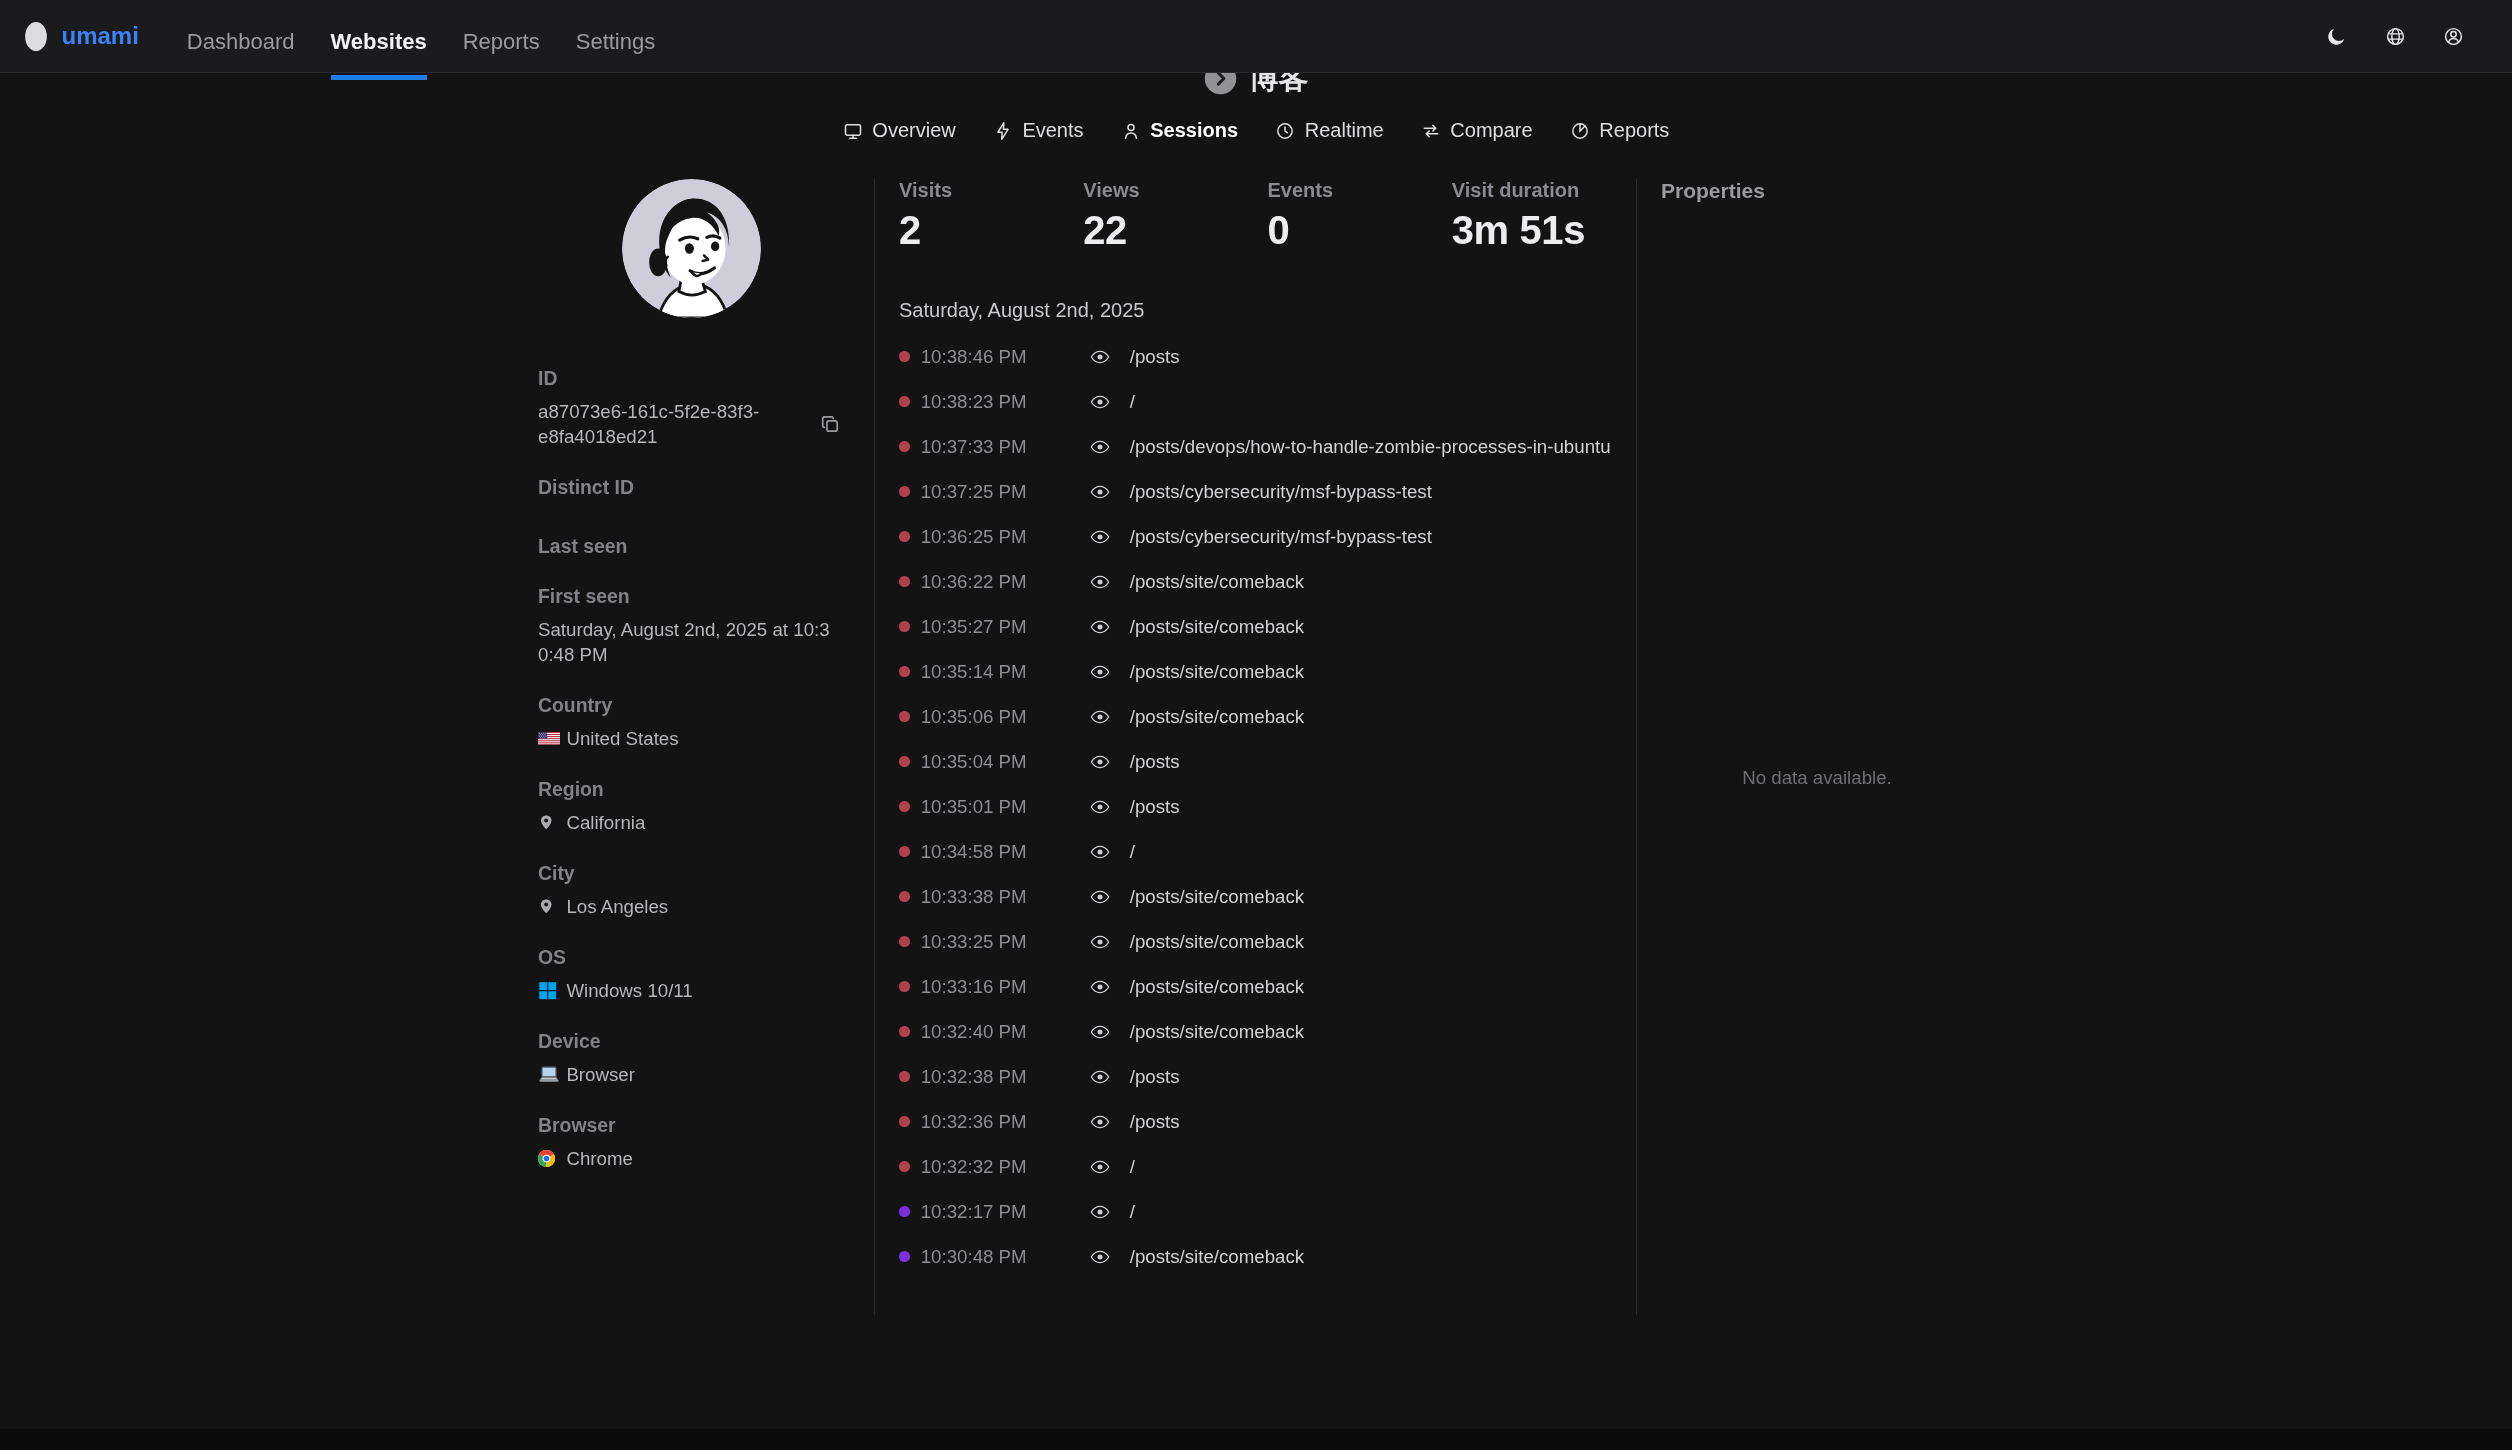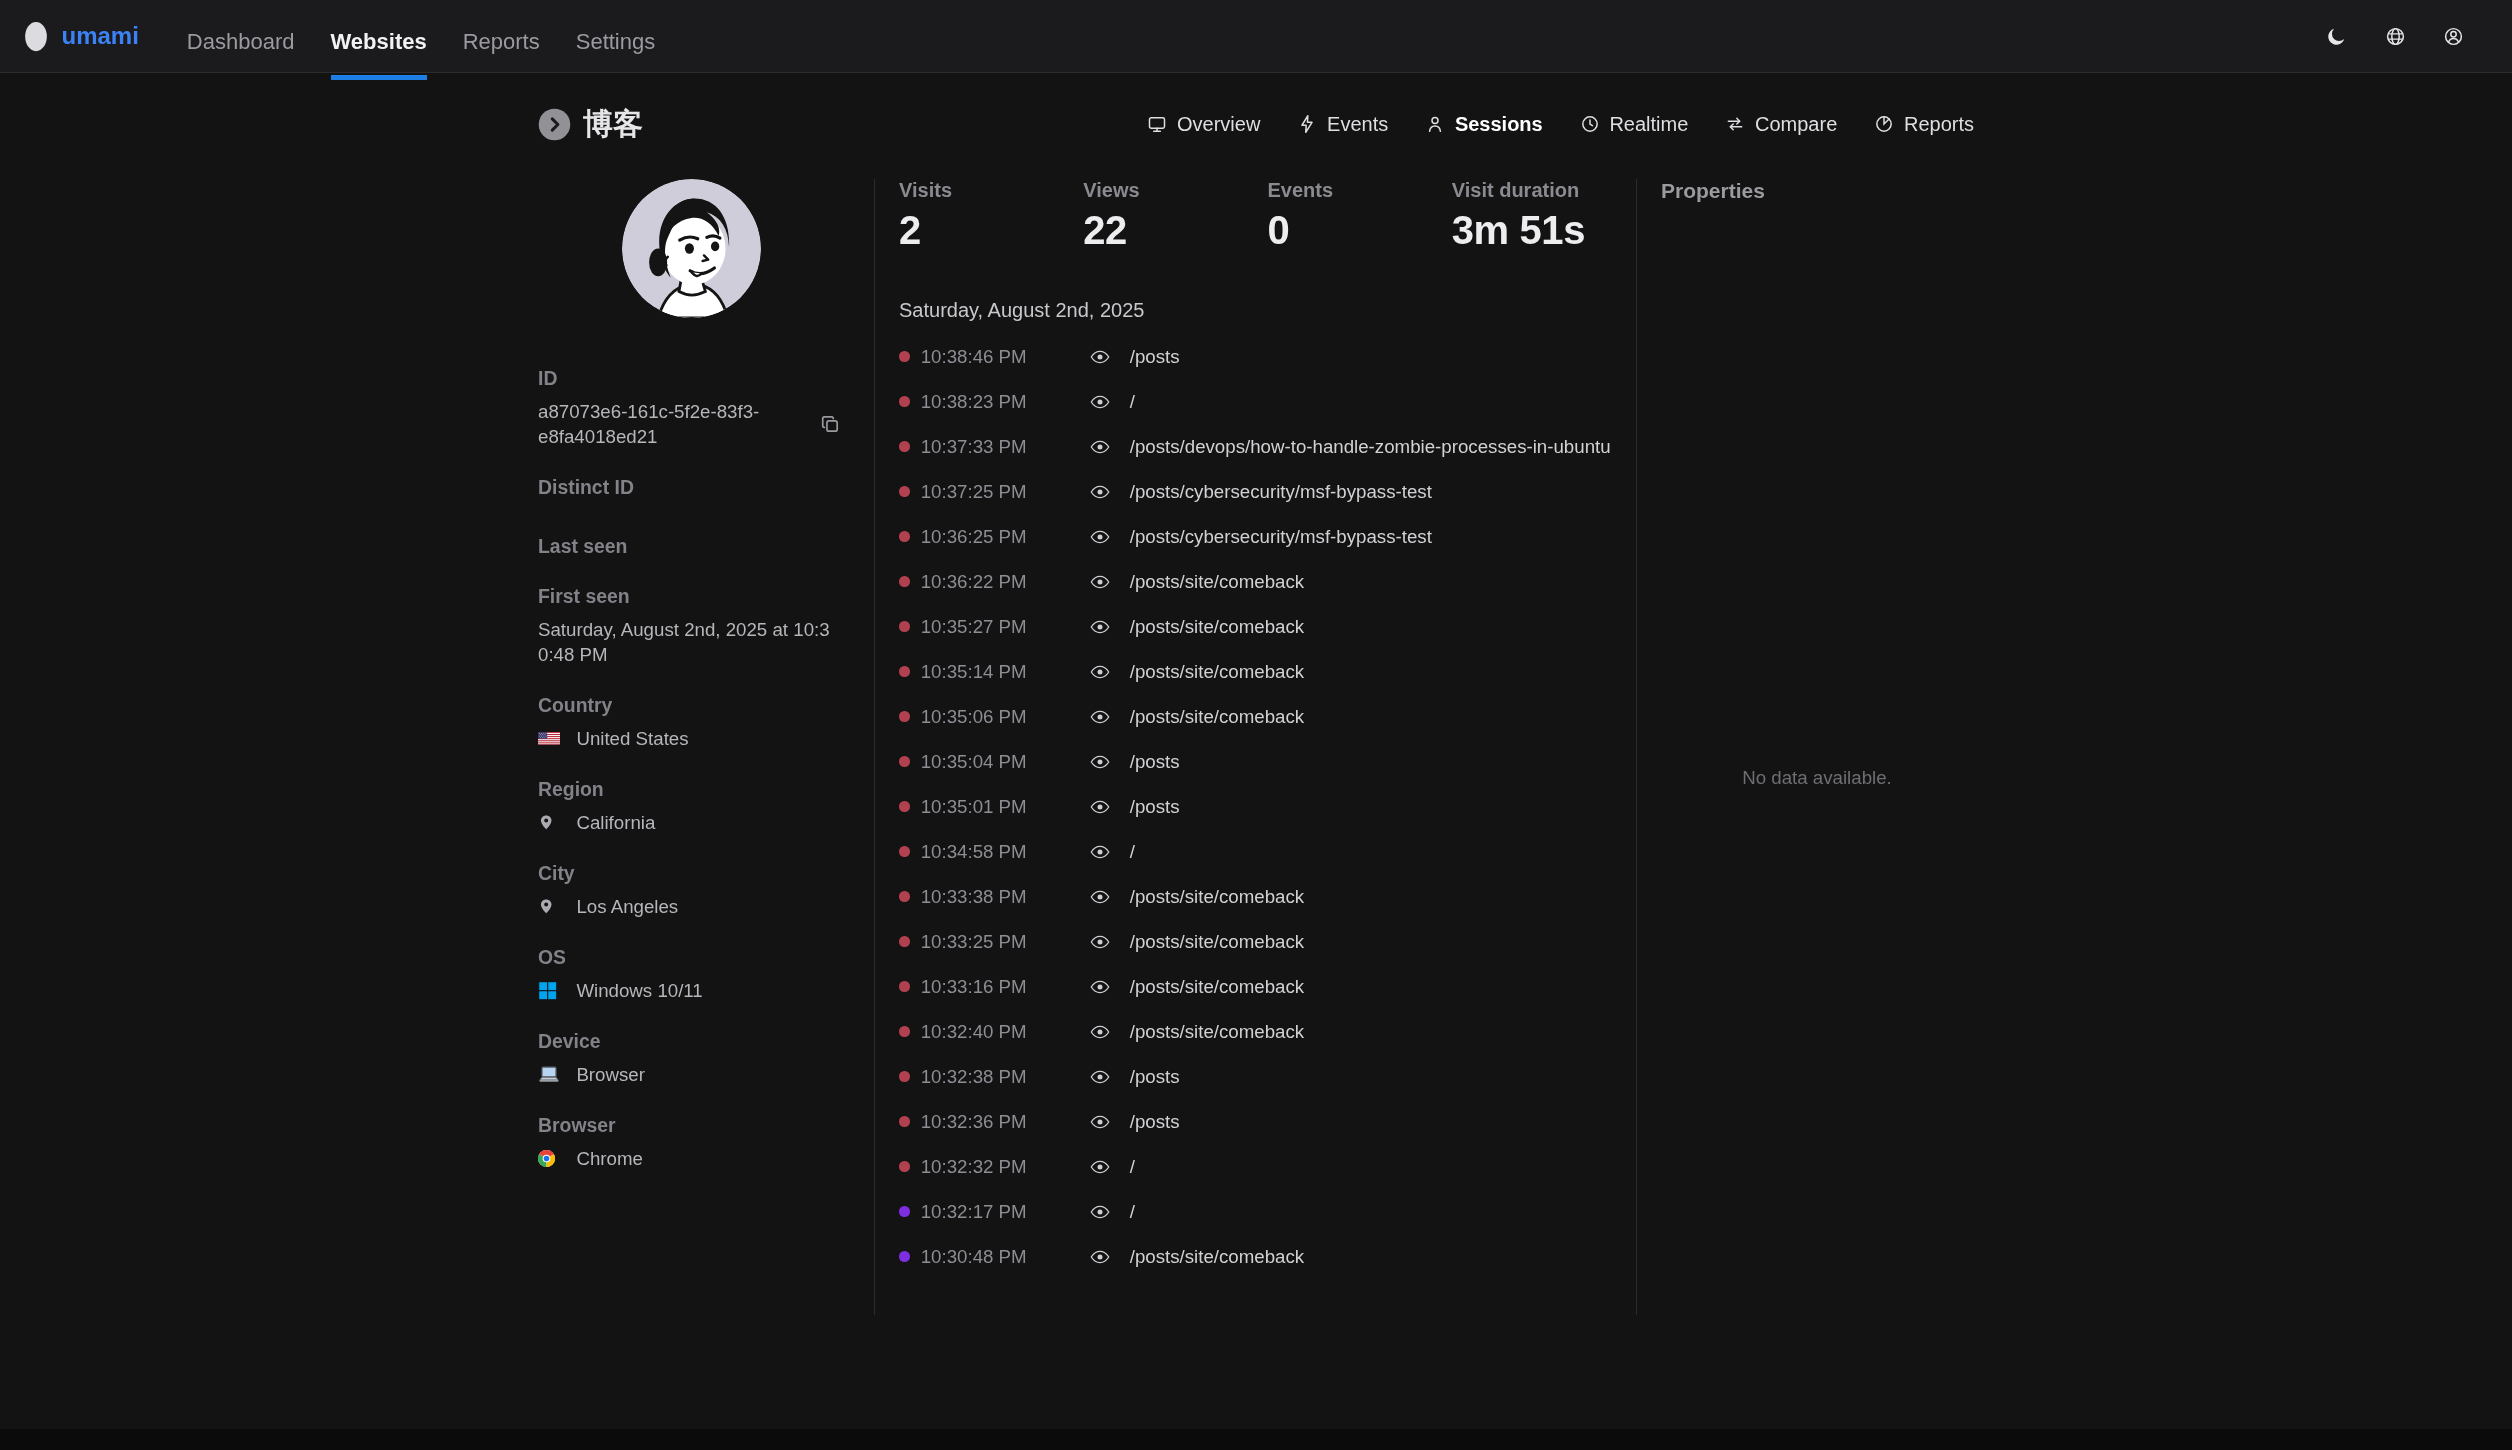--- a/index.html
+++ b/index.html
@@ -32,21 +32,21 @@
   .icon-btn{
     width:39px; height:39px; display:flex; align-items:center; justify-content:center;
     background:none; border:none; color:#e6e6e9; cursor:pointer; border-radius:6px; padding:0;
   }
   .icon-btn svg{ width:21px; height:21px; display:block; }
 
   
   .page{ background:#131314; height:1356px; overflow:hidden; }
   .container{ width:1436px; margin:0 auto; padding-top:33px; }
 
-  .title-row{ display:flex; align-items:center; justify-content:space-between; height:36px; }
+  .title-row{ display:flex; align-items:center; justify-content:flex-end; height:36px;flex-direction:column; }
   .title-left{ display:flex; align-items:center; gap:12px; }
   .back-circle{ width:33px; height:33px; border:none; background:none; padding:0; cursor:pointer; }
   .back-circle svg{ width:33px; height:33px; display:block; }
   .page-title{ font-size:30px; font-weight:bold; color:#e6e6e9; }
 
   .tabs{ display:flex; gap:37px; }
   .tab{
     display:flex; align-items:center; gap:9.7px; font-size:20px; color:#dfdfe2;
     background:none; border:none; cursor:pointer; padding:0;
   }
@@ -58,21 +58,21 @@
     display:grid; grid-template-columns:336px 763px 336px;
     margin-top:37px; height:1136px; align-items:stretch;
   }
 
   
   .session-info{ padding-right:30px; }
   .avatar{ width:139px; height:139px; margin:0 auto 49px; display:block; border-radius:50%; }
   .field{ margin-bottom:27px; }
   .field-label{ font-size:19.4px; font-weight:bold; color:#828288; margin-bottom:9px; }
   .field-value{
-    display:flex; align-items:center; gap:16px;
+    display:flex; align-items:center; gap:6px;
     font-size:18.7px; line-height:25px; color:#b6b6bb; min-height:25px;
   }
   .field-value.empty{ min-height:0; height:0; overflow:hidden; }
   .field-value .txt{ word-break:break-all; }
   .field-value.with-copy .txt{ max-width:224px; }
   .field-icon{ width:22.4px; flex:none; display:flex; align-items:center; }
   .field-icon svg{ display:block; }
   .copy-btn{
     margin-left:auto; background:none; border:none; color:#9a9aa0; cursor:pointer;
     width:27px; height:27px; padding:0; display:flex; align-items:center; justify-content:center; align-self:center;

